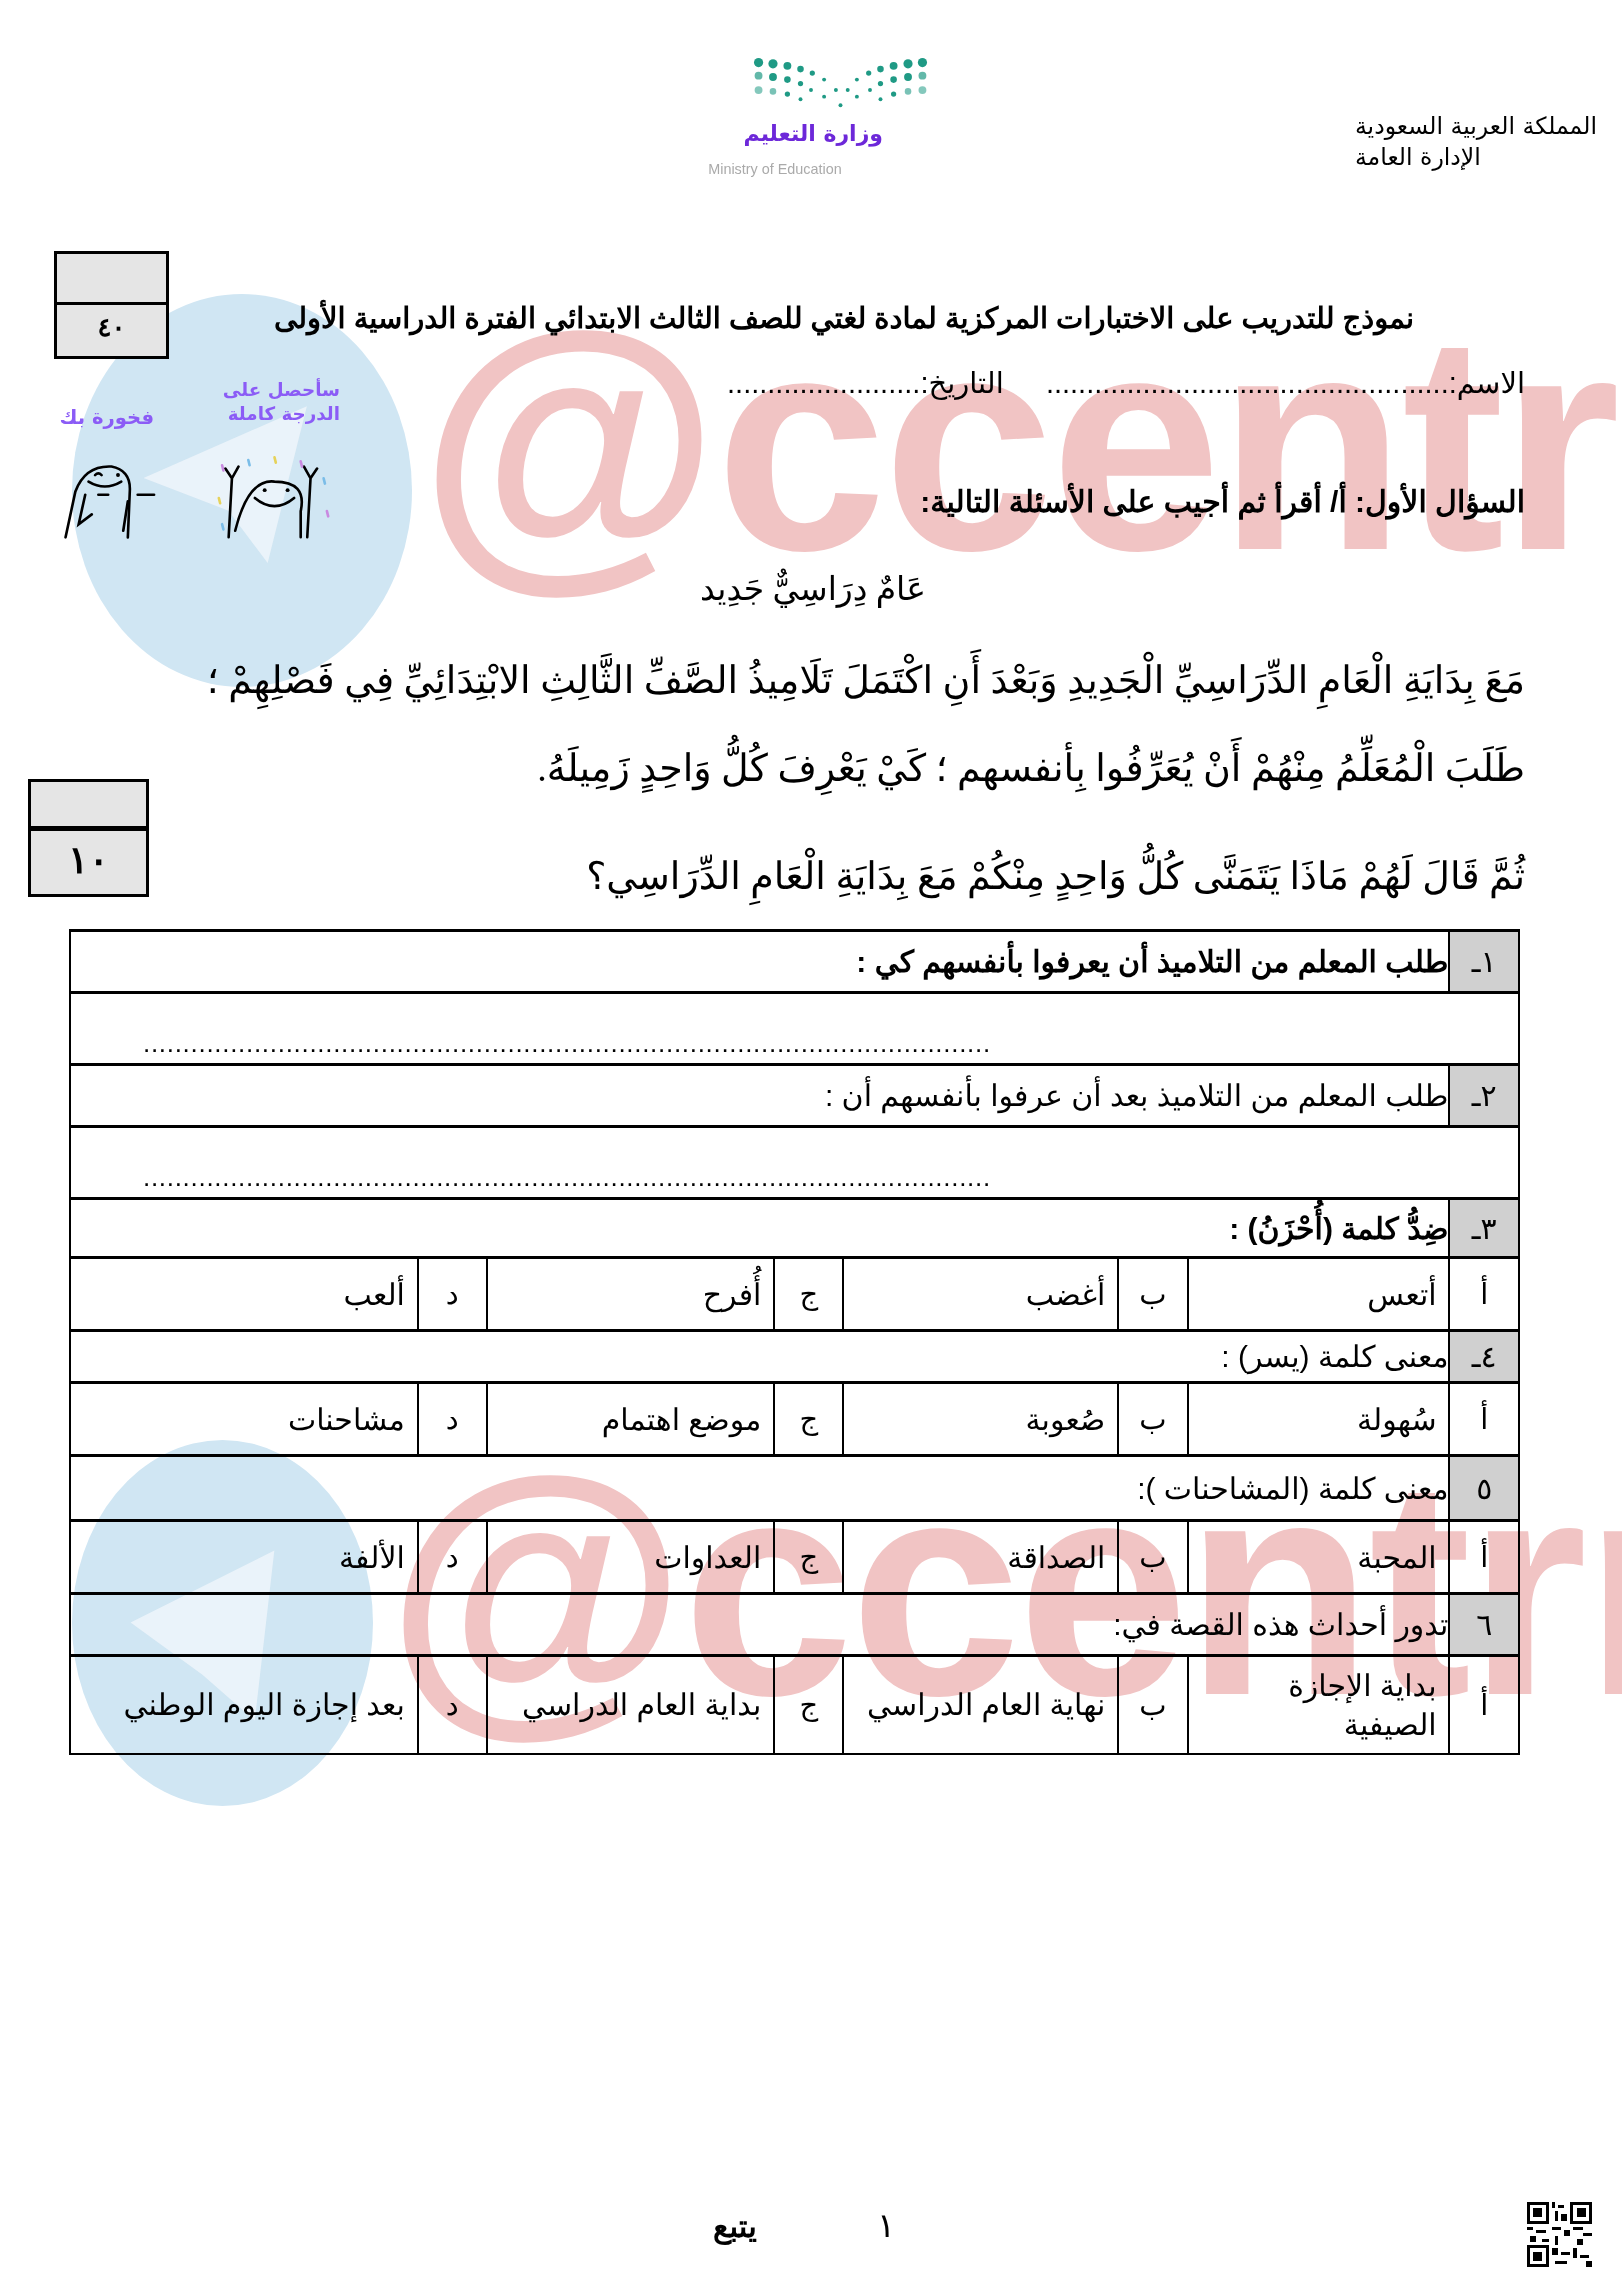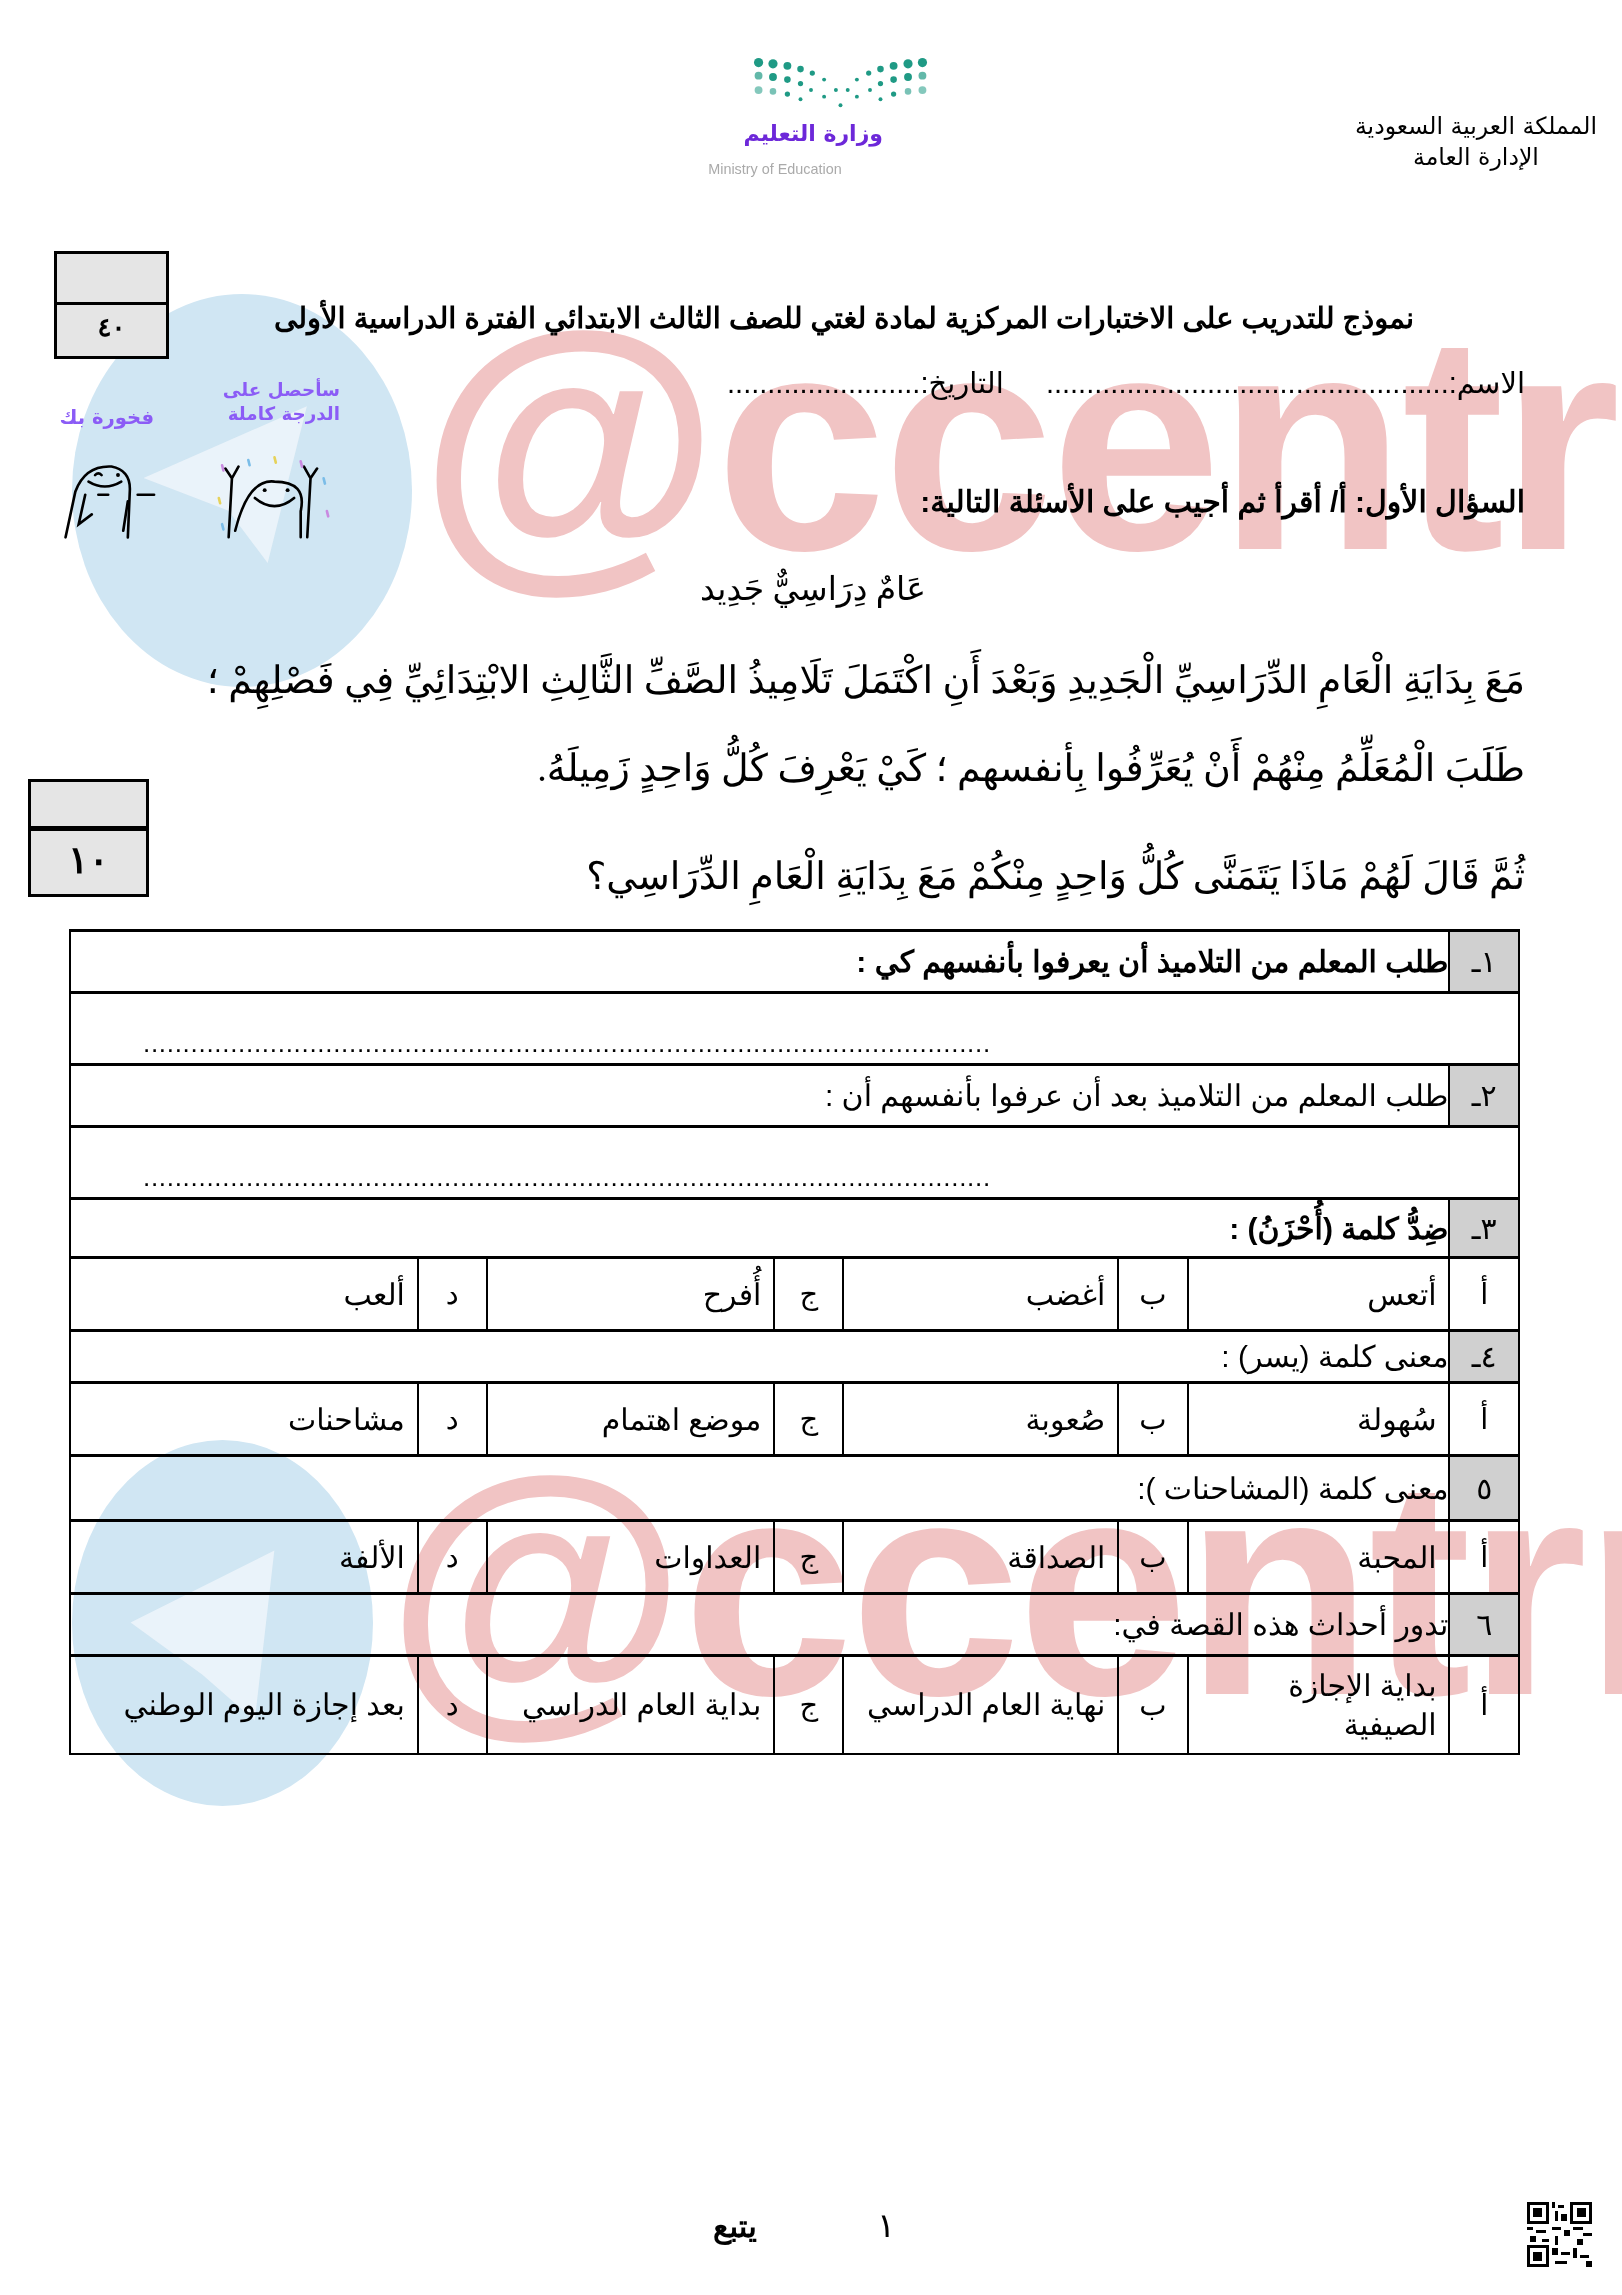--- a/index.html
+++ b/index.html
@@ -11,21 +11,21 @@
       position: absolute; font-family: "Liberation Sans", sans-serif; font-weight: bold;
       color: #f1c4c4; font-size: 308px; letter-spacing: -3.9px; line-height: 1; z-index: 0;
       white-space: nowrap;
     }
     .tg-circle { position: absolute; border-radius: 50%; background: #d0e6f3; z-index: 0; }
     .tg-plane { position: absolute; z-index: 0; }
 
     .content { position: absolute; z-index: 2; }
 
     
-    .kingdom { right: 26px; top: 111px; text-align: center; direction: rtl; font-family: "DejaVu Sans", sans-serif; font-size: 23.6px; line-height: 31px; }
+    .kingdom { right: 26px; top: 111px; text-align: left; direction: rtl; font-family: "DejaVu Sans", sans-serif; font-size: 23.6px; line-height: 31px; }
     .logo { left: 667px; top: 56px; width: 249px; height: 131px; }
     .logo-dots { position: absolute; left: 85px; top: 0; }
     .logo-ar { position: absolute; left: 0; top: 65px; width: 216px; text-align: right; direction: rtl; color: #6d28d9; font-size: 22px; font-weight: bold; font-family: "DejaVu Sans", sans-serif; }
     .logo-en { position: absolute; left: 0; top: 105px; width: 216px; text-align: center; color: #aaa; font-size: 14.4px; font-family: "Liberation Sans", sans-serif; }
 
     
     .scorebox { border: 3.3px solid #000; background: #e5e5e5; }
     .scorebox .top { border-bottom: 3.3px solid #000; }
     .scorebox .num { text-align: center; font-family: "Liberation Serif", serif; font-weight: bold; }
 

